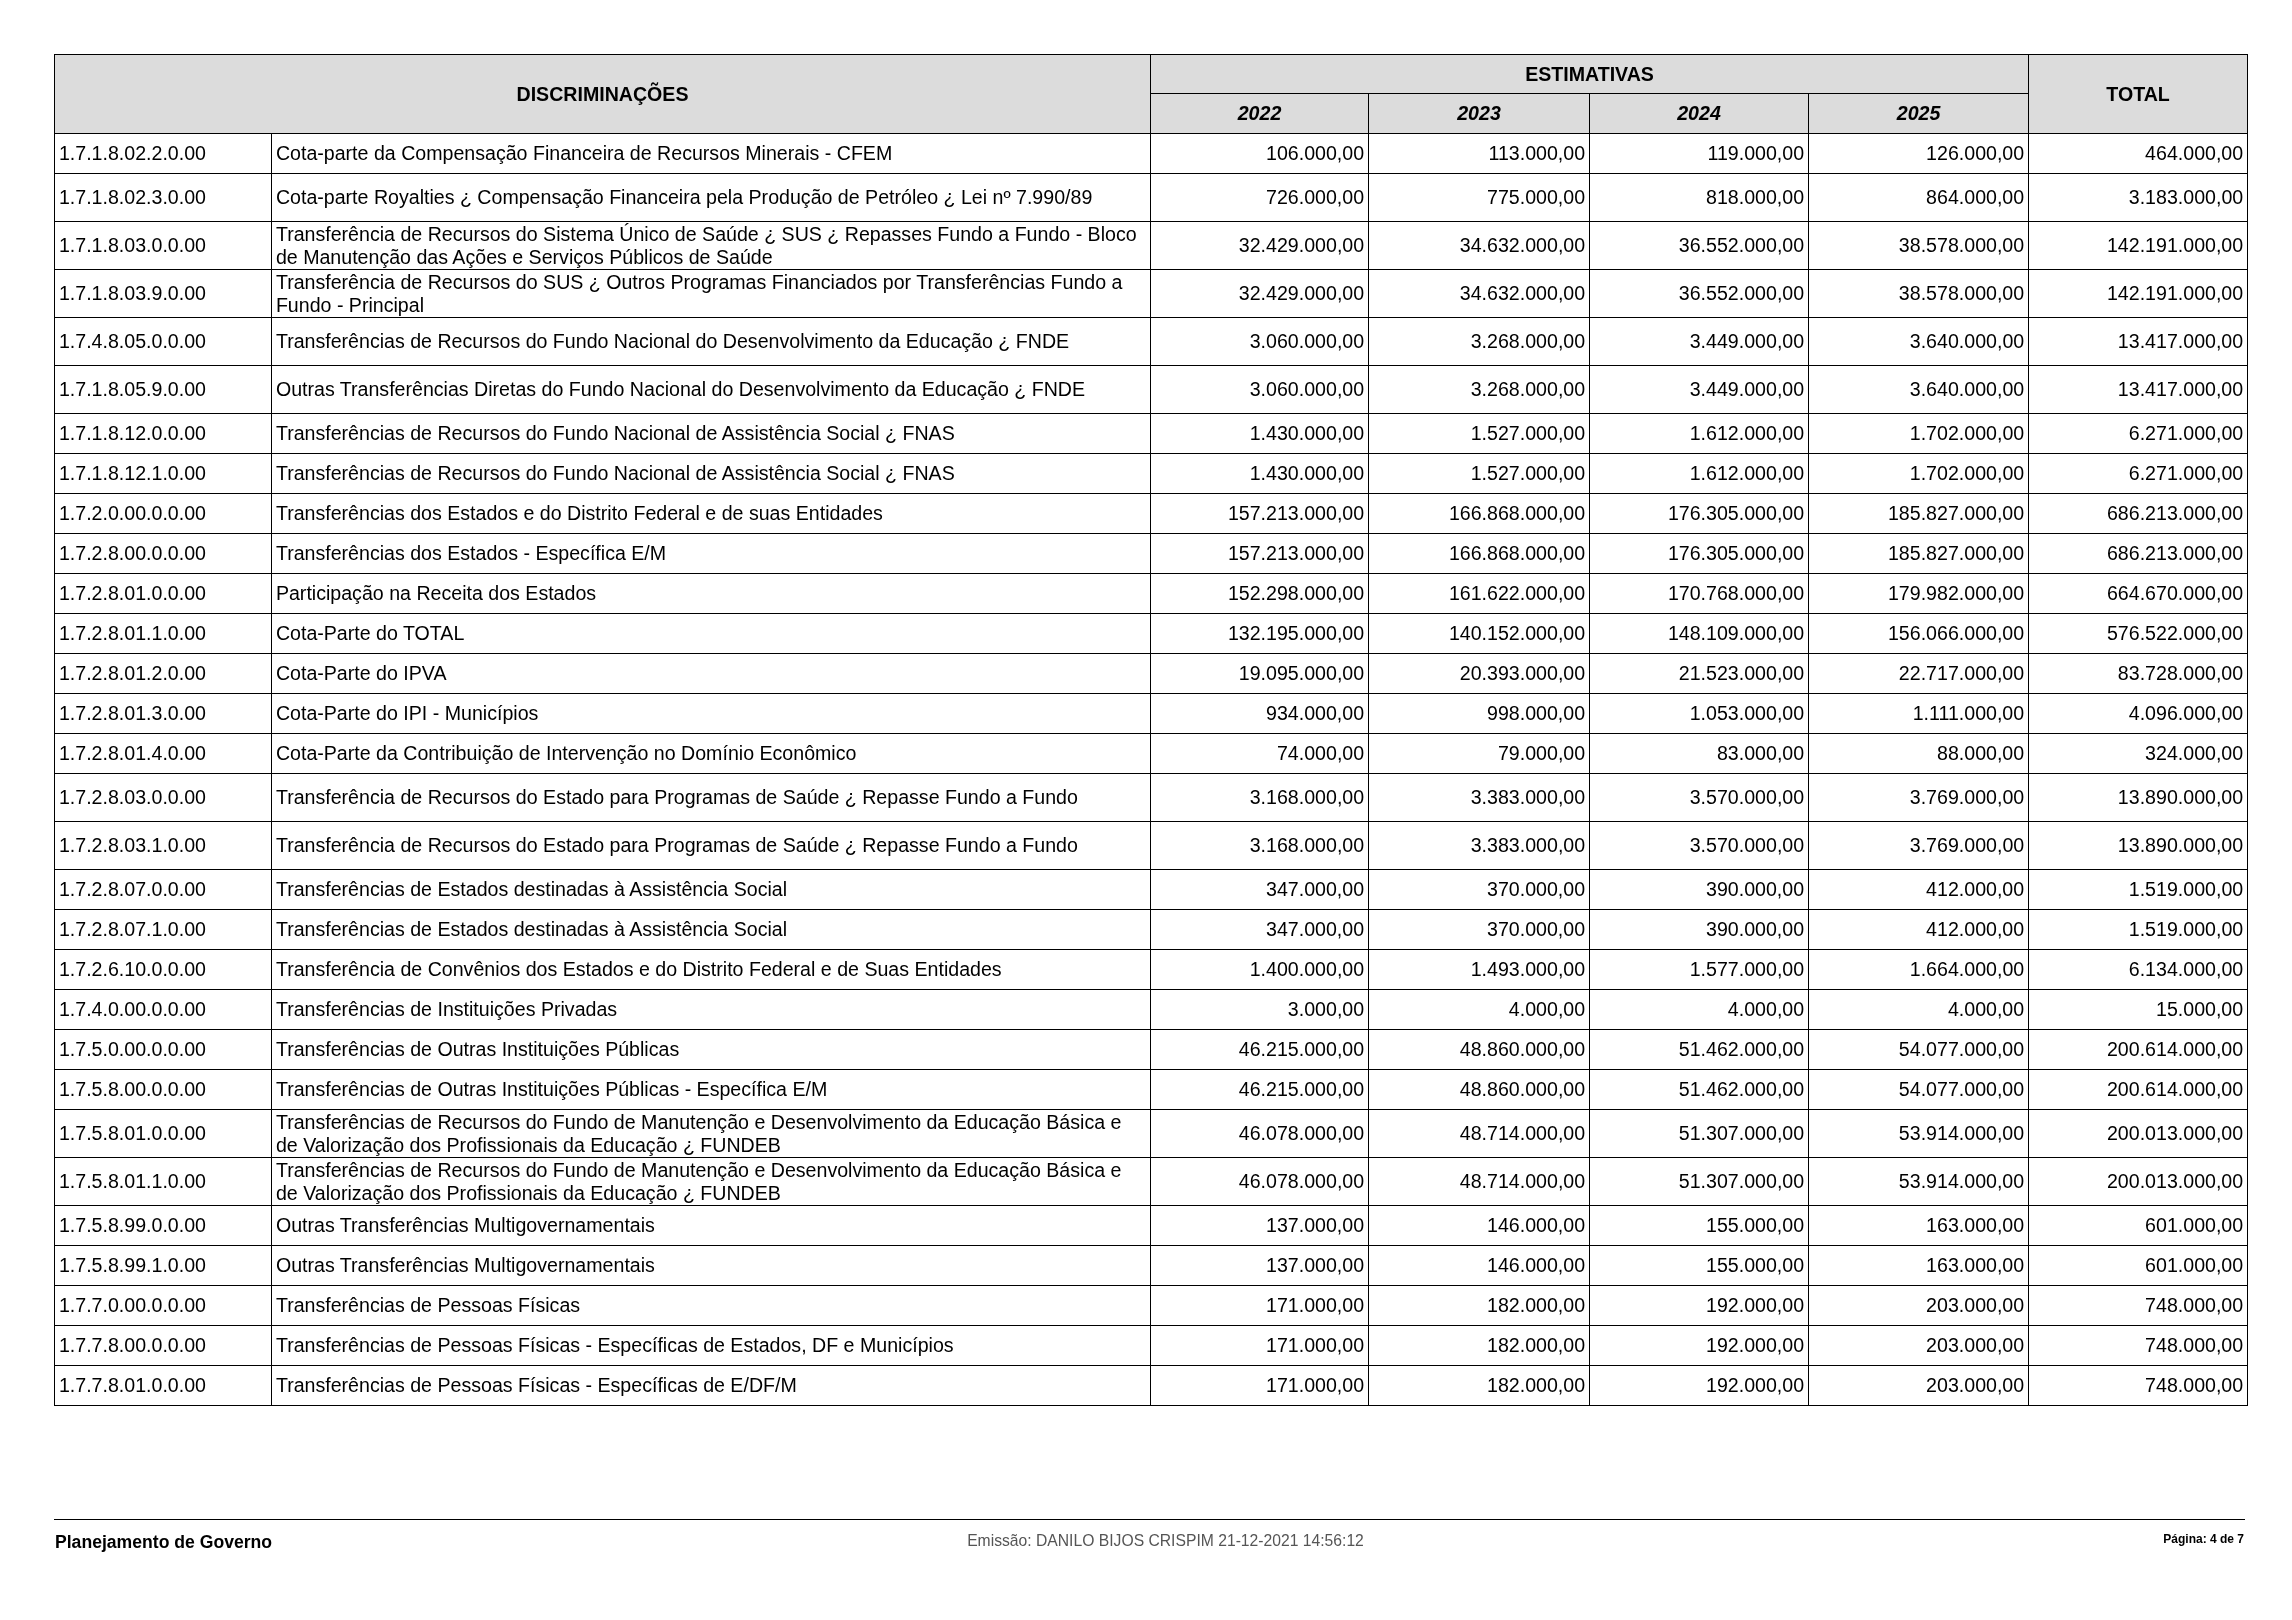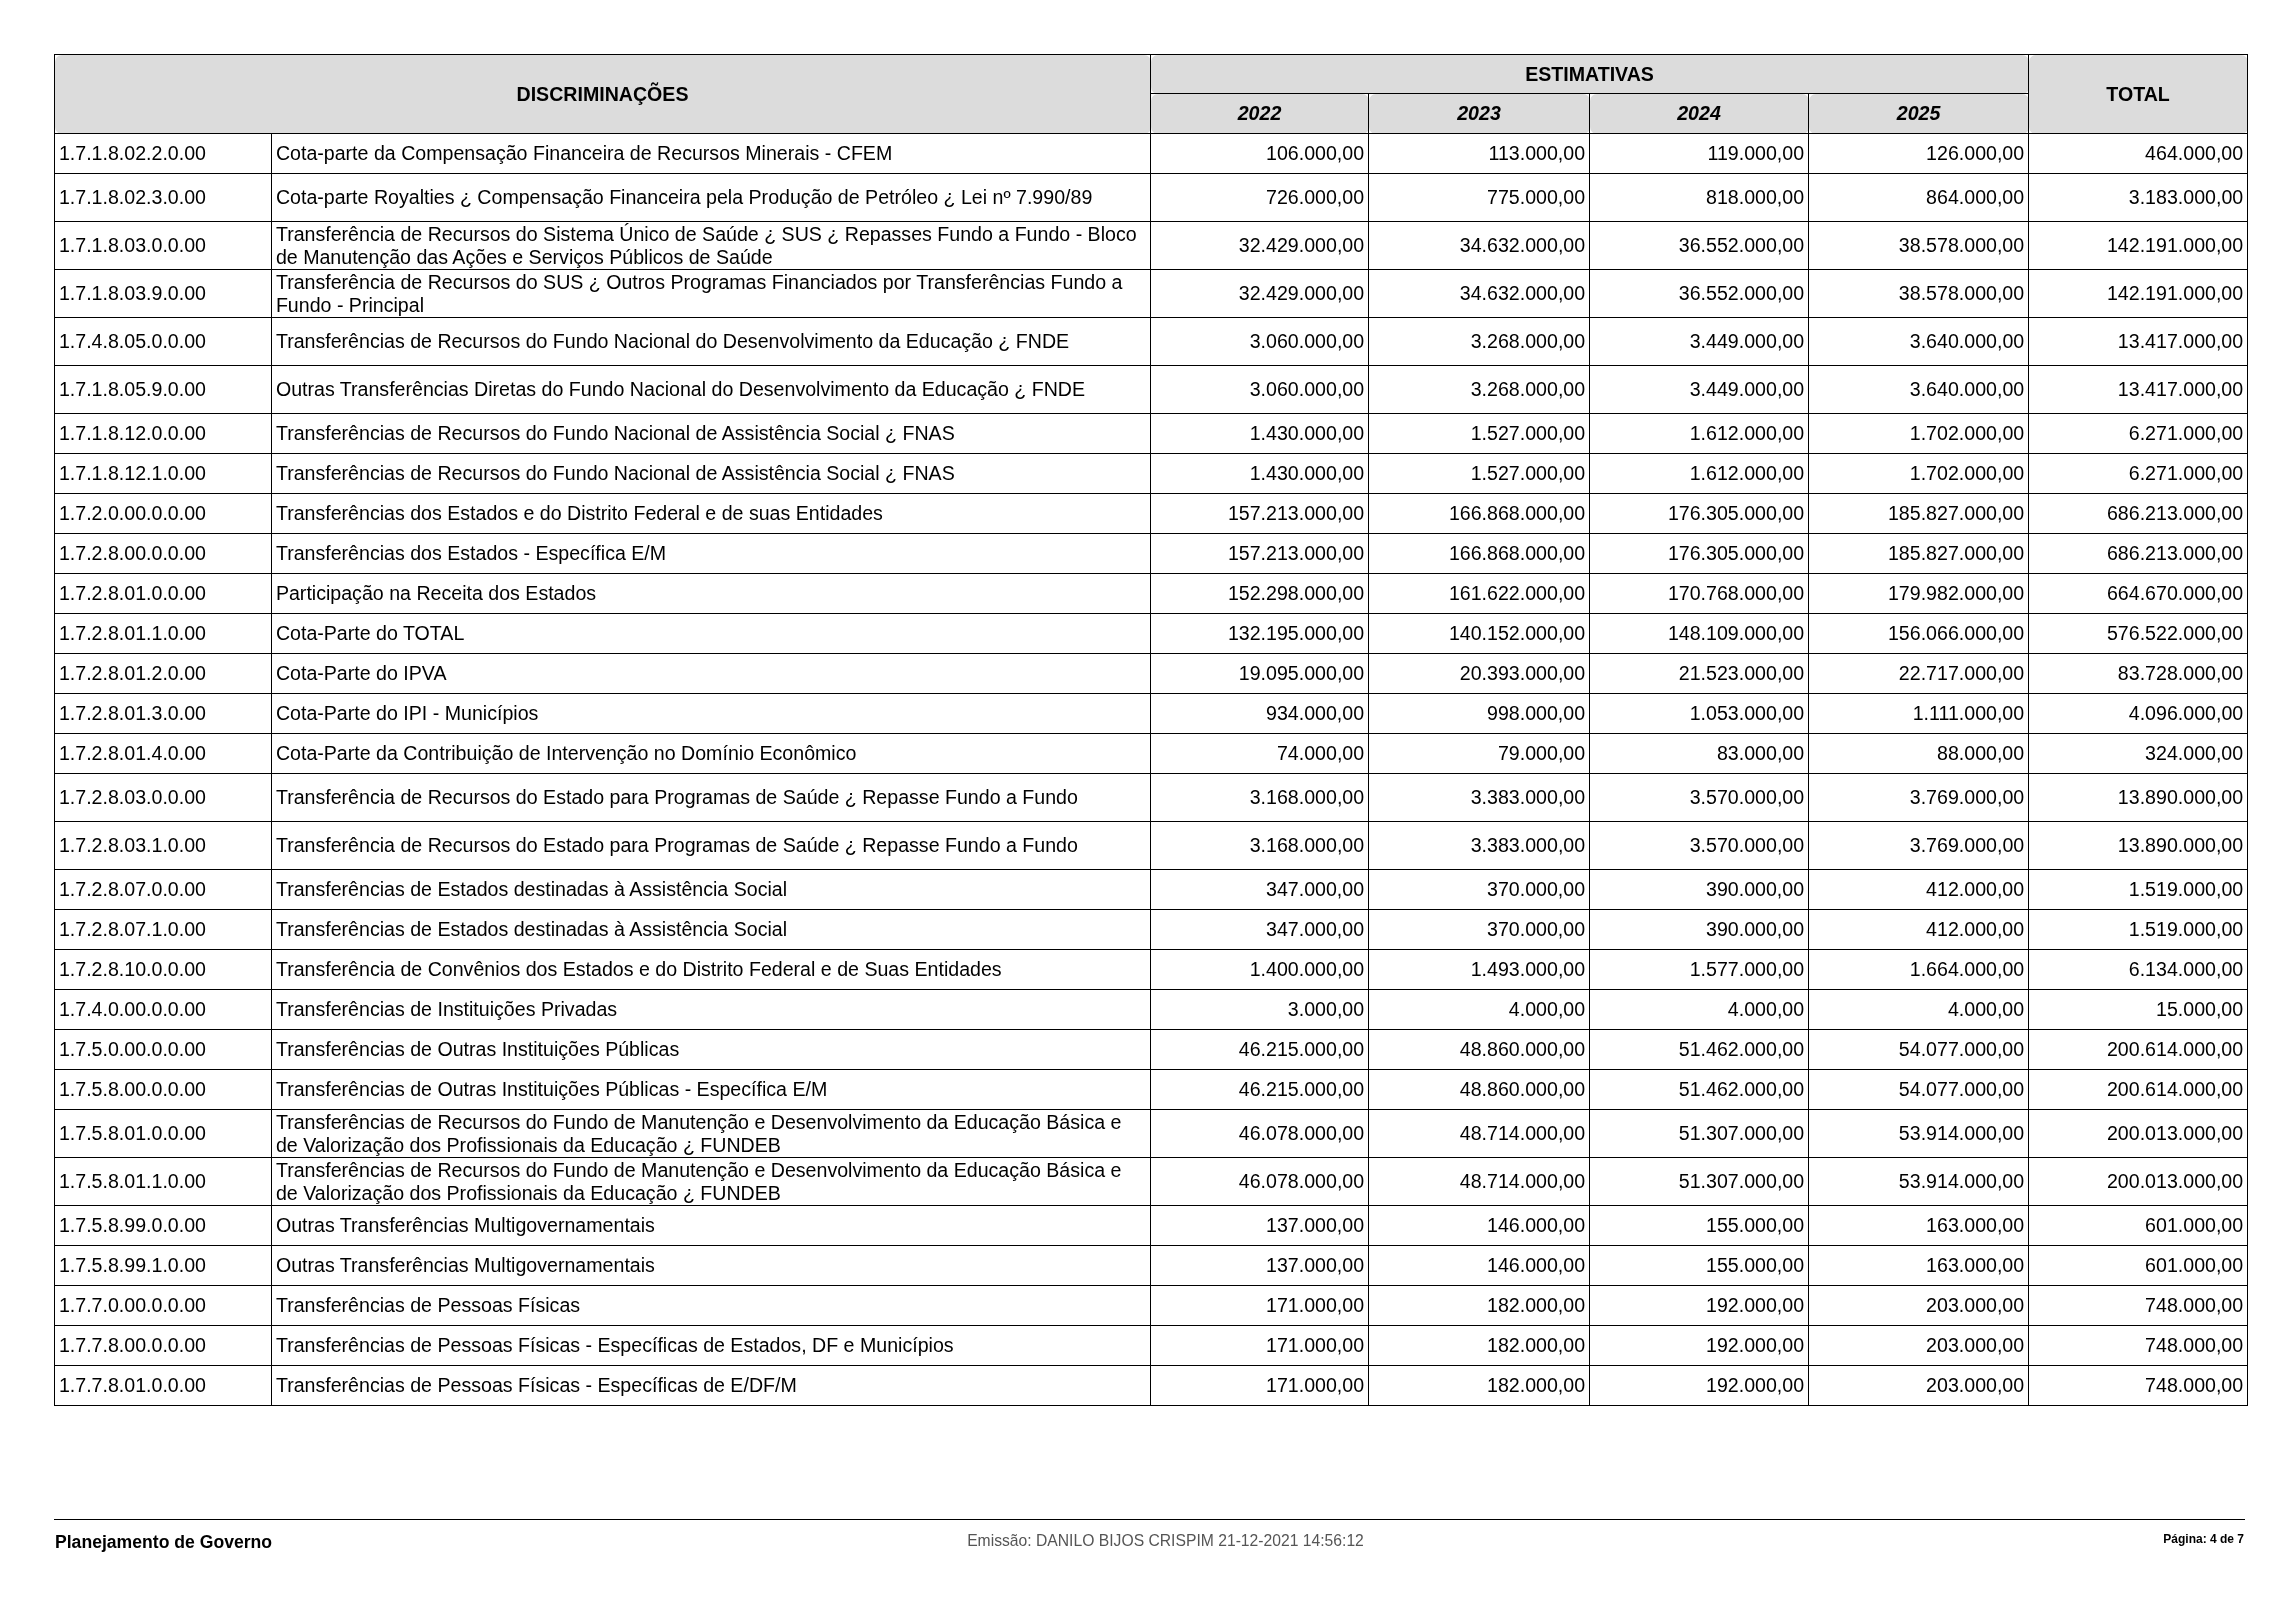--- a/index.html
+++ b/index.html
@@ -8,21 +8,21 @@
   table.report {
     position: absolute; left: 54px; top: 54px;
     width: 2191px; border-collapse: collapse; table-layout: fixed;
     font-family: "Liberation Sans", sans-serif;
   }
   table.report th, table.report td {
     border: 1.5px solid #000; padding: 0 3.9px; font-size: 19.6px; line-height: 22.5px;
     overflow: hidden;
   }
   table.report th {
-    background: #dcdcdc; font-weight: bold; text-align: center; font-size: 19.6px; border-radius: 7px;
+    background: #dcdcdc; font-weight: bold; text-align: center; font-size: 19.6px;
   }
   th.h1 { height: 38px; }
   th.h2 { height: 39px; font-style: italic; }
   td.code { padding-left: 7.8px; white-space: nowrap; vertical-align: middle; }
   td.desc { padding-left: 7.8px; padding-right: 5.9px; vertical-align: middle; margin-top: 43px; }
   td.num { text-align: right; padding-right: 5.9px; white-space: nowrap; vertical-align: middle; }
   tr.single td { height: 39px; }
   tr.double td { height: 47px; }
   .footer-rule {
     position: absolute; left: 54px; top: 1519px; width: 2191px; height: 0;
@@ -231,21 +231,21 @@
       <tr class="single">
         <td class="code">1.7.2.8.07.1.0.00</td>
         <td class="desc">Transferências de Estados destinadas à Assistência Social</td>
         <td class="num">347.000,00</td>
         <td class="num">370.000,00</td>
         <td class="num">390.000,00</td>
         <td class="num">412.000,00</td>
         <td class="num">1.519.000,00</td>
       </tr>
       <tr class="single">
-        <td class="code">1.7.2.8.10.0.0.00</td>
+        <td class="code">1.7.2.6.10.0.0.00</td>
         <td class="desc">Transferência de Convênios dos Estados e do Distrito Federal e de Suas Entidades</td>
         <td class="num">1.400.000,00</td>
         <td class="num">1.493.000,00</td>
         <td class="num">1.577.000,00</td>
         <td class="num">1.664.000,00</td>
         <td class="num">6.134.000,00</td>
       </tr>
       <tr class="single">
         <td class="code">1.7.4.0.00.0.0.00</td>
         <td class="desc">Transferências de Instituições Privadas</td>

